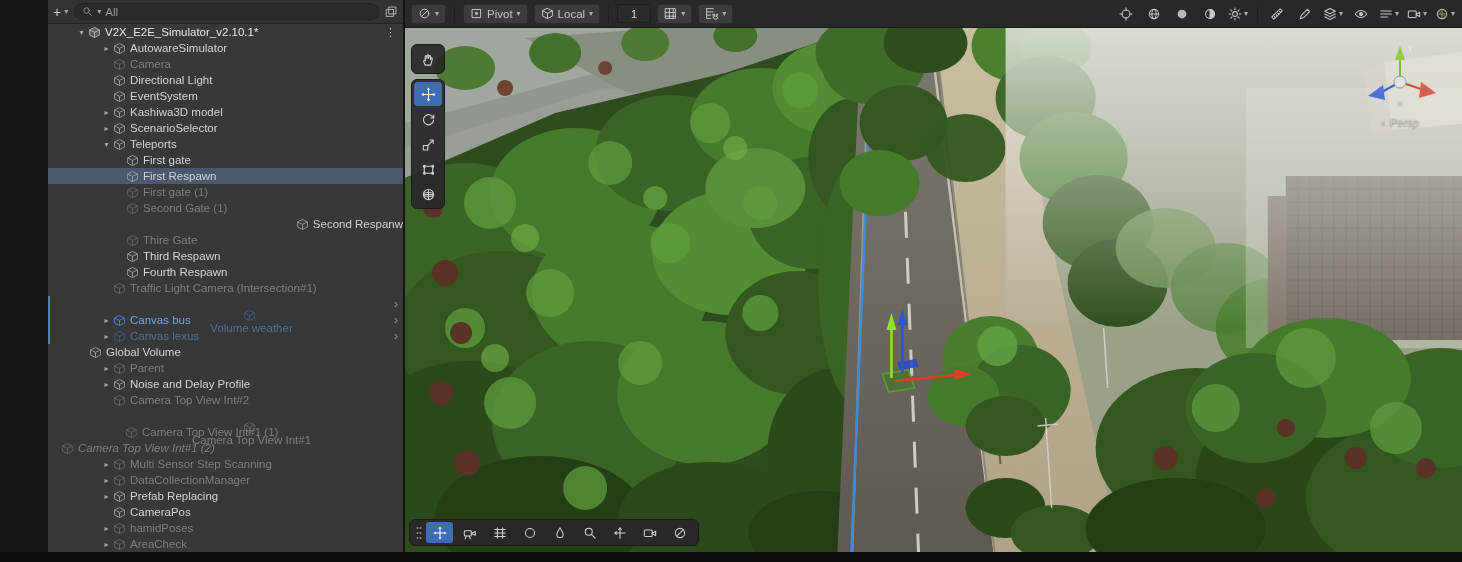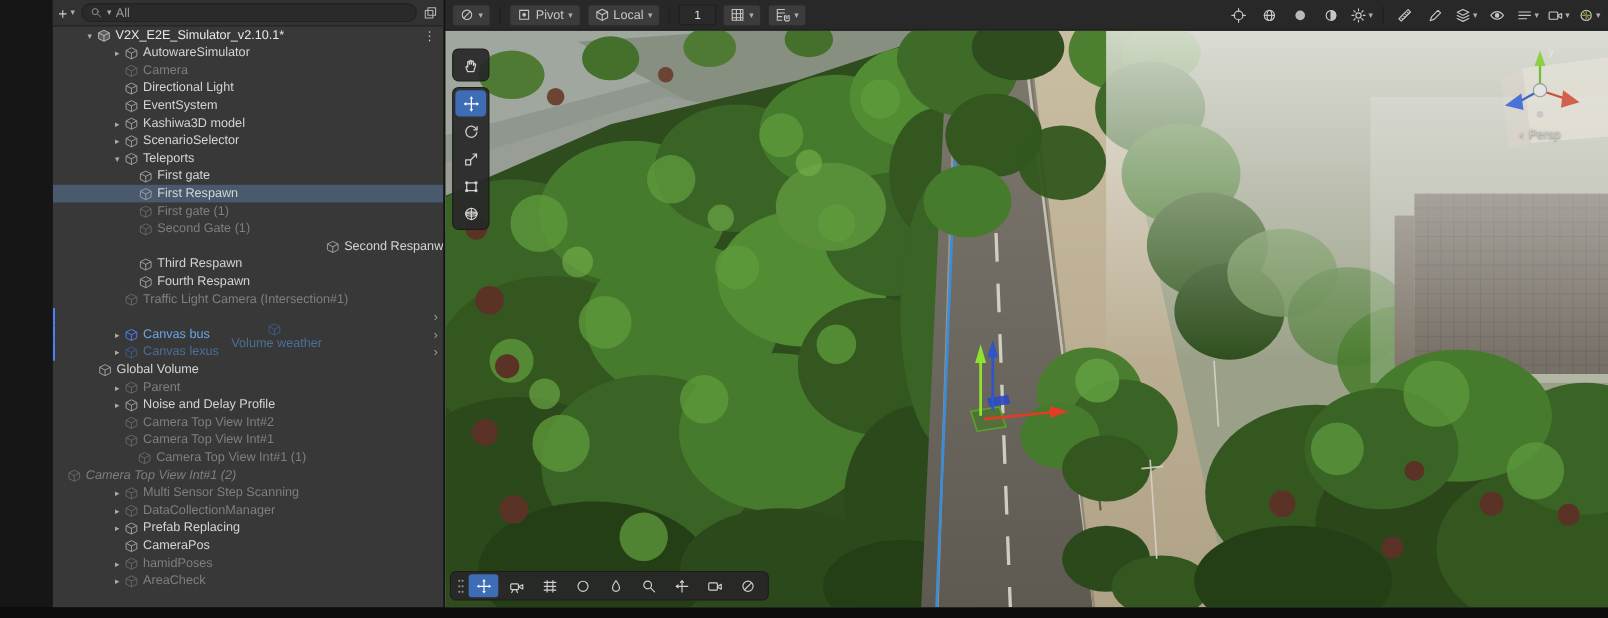--- a/index.html
+++ b/index.html
@@ -266,20 +266,32 @@
             <span class="obj-icon">
               <svg viewBox="0 0 16 16">
                 <path d="M8 1.8 14 4.8v6.4L8 14.2 2 11.2V4.8z" fill="none" stroke="currentColor" stroke-width="1.1"></path>
                 <path d="M2 4.8 8 7.8l6-3M8 7.8v6.4" fill="none" stroke="currentColor" stroke-width="1.1"></path>
               </svg>
             </span>
             <span class="label">Second Respanw</span>
 
           </div>
 
+          <div class="row st-disabled" style="padding-left: 65px;">
+
+            <span class="arrow"></span>
+            <span class="obj-icon">
+              <svg viewBox="0 0 16 16">
+                <path d="M8 1.8 14 4.8v6.4L8 14.2 2 11.2V4.8z" fill="none" stroke="currentColor" stroke-width="1.1"></path>
+                <path d="M2 4.8 8 7.8l6-3M8 7.8v6.4" fill="none" stroke="currentColor" stroke-width="1.1"></path>
+              </svg>
+            </span>
+            <span class="label">Thire Gate</span>
+
+          </div>
 
           <div class="row st-normal" style="padding-left: 65px;">
 
             <span class="arrow"></span>
             <span class="obj-icon">
               <svg viewBox="0 0 16 16">
                 <path d="M8 1.8 14 4.8v6.4L8 14.2 2 11.2V4.8z" fill="none" stroke="currentColor" stroke-width="1.1"></path>
                 <path d="M2 4.8 8 7.8l6-3M8 7.8v6.4" fill="none" stroke="currentColor" stroke-width="1.1"></path>
               </svg>
             </span>
@@ -397,21 +409,21 @@
             <span class="obj-icon">
               <svg viewBox="0 0 16 16">
                 <path d="M8 1.8 14 4.8v6.4L8 14.2 2 11.2V4.8z" fill="none" stroke="currentColor" stroke-width="1.1"></path>
                 <path d="M2 4.8 8 7.8l6-3M8 7.8v6.4" fill="none" stroke="currentColor" stroke-width="1.1"></path>
               </svg>
             </span>
             <span class="label">Camera Top View Int#2</span>
 
           </div>
 
-          <div class="row st-disabled" style="padding-left: 52px;">
+          <div class="row st-disabled" style="padding-left: 52px; flex-direction: column;">
 
             <span class="arrow"></span>
             <span class="obj-icon">
               <svg viewBox="0 0 16 16">
                 <path d="M8 1.8 14 4.8v6.4L8 14.2 2 11.2V4.8z" fill="none" stroke="currentColor" stroke-width="1.1"></path>
                 <path d="M2 4.8 8 7.8l6-3M8 7.8v6.4" fill="none" stroke="currentColor" stroke-width="1.1"></path>
               </svg>
             </span>
             <span class="label">Camera Top View Int#1</span>
 

